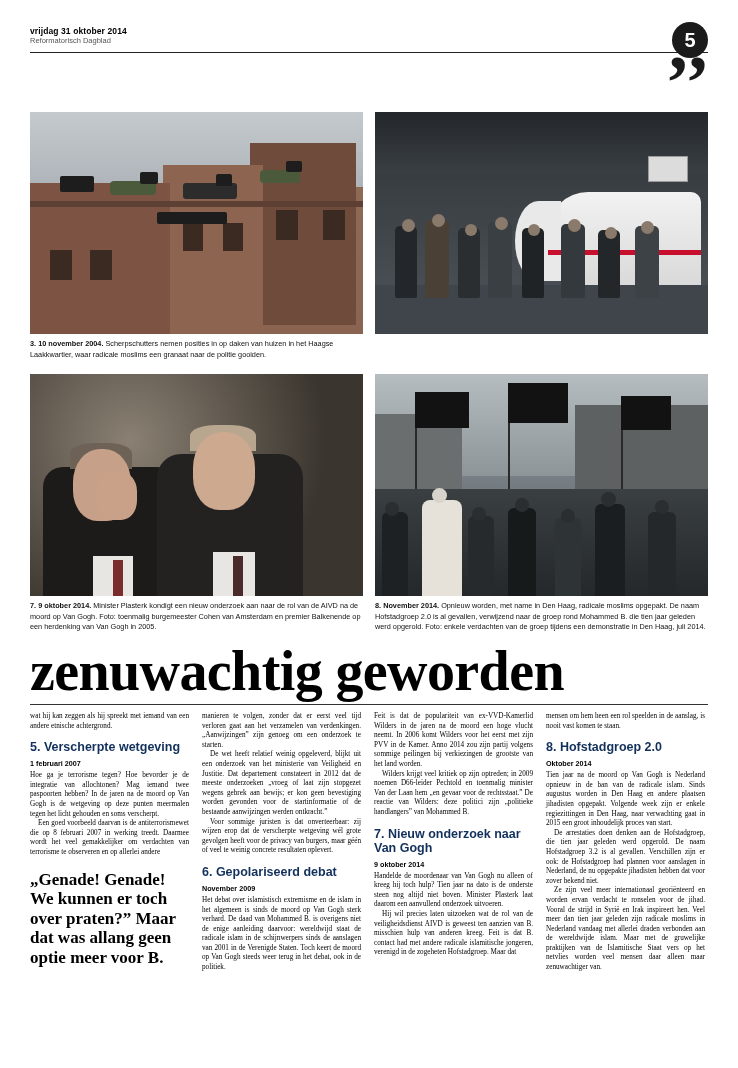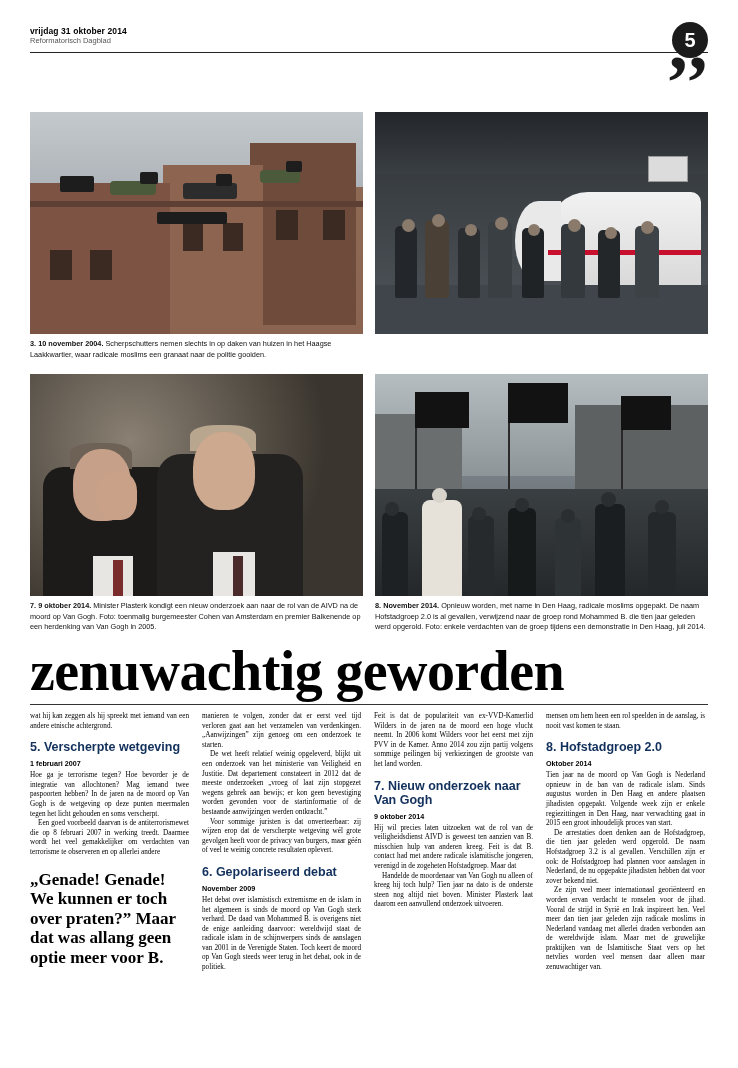--- a/index.html
+++ b/index.html
@@ -229,21 +229,21 @@
           <div class="green" style="left:24%;top:31%;width:46px;height:14px;"></div>
           <div class="dark" style="left:33%;top:27%;width:18px;height:12px;"></div>
           <div class="fig" style="left:46%;top:32%;width:54px;height:16px;"></div>
           <div class="dark" style="left:56%;top:28%;width:16px;height:12px;"></div>
           <div class="green" style="left:69%;top:26%;width:40px;height:13px;"></div>
           <div class="dark" style="left:77%;top:22%;width:16px;height:11px;"></div>
           <div class="dark" style="left:38%;top:45%;width:70px;height:12px;"></div>
         </div>
         <div class="caption">
           <b>3.</b>
-          <b>10 november 2004.</b><span> Scherpschutters nemen slechts in op daken van huizen in het Haagse Laakkwartier, waar radicale moslims een granaat naar de politie gooiden.</span>
+          <b>10 november 2004.</b><span> Scherpschutters nemen posities in op daken van huizen in het Haagse Laakkwartier, waar radicale moslims een granaat naar de politie gooiden.</span>
         </div>
       </div>
 
       <div class="photo-cell">
         <div class="photo p2">
           <div class="roofbeam"></div>
           <div class="sign"></div>
           <div class="train"></div>
           <div class="nose"></div>
           <div class="trainstripe"></div>
@@ -343,24 +343,25 @@
       <p>manieren te volgen, zonder dat er eerst veel tijd verloren gaat aan het verzamelen van verdenkingen. „Aanwijzingen” zijn genoeg om een onderzoek te starten.</p>
       <p>De wet heeft relatief weinig opgeleverd, blijkt uit een onderzoek van het ministerie van Veiligheid en Justitie. Dat departement constateert in 2012 dat de meeste onderzoeken „vroeg of laat zijn stopgezet wegens gebrek aan bewijs; er kon geen bevestiging worden gevonden voor de startinformatie of de bestaande aanwijzingen werden ontkracht.”</p>
       <p>Voor sommige juristen is dat onverteerbaar: zij wijzen erop dat de verscherpte wetgeving wél grote gevolgen heeft voor de privacy van burgers, maar géén of veel te weinig concrete resultaten oplevert.</p>
       <div class="sec-title">6. Gepolariseerd debat</div>
       <div class="sec-date">November 2009</div>
       <p>Het debat over islamistisch extremisme en de islam in het algemeen is sinds de moord op Van Gogh sterk verhard. De daad van Mohammed B. is overigens niet de enige aanleiding daarvoor: wereldwijd staat de radicale islam in de schijnwerpers sinds de aanslagen van 2001 in de Verenigde Staten. Toch keert de moord op Van Gogh steeds weer terug in het debat, ook in de politiek.</p>
     </div>
 
     <div class="col">
       <p>Feit is dat de populariteit van ex-VVD-Kamerlid Wilders in de jaren na de moord een hoge vlucht neemt. In 2006 komt Wilders voor het eerst met zijn PVV in de Kamer. Anno 2014 zou zijn partij volgens sommige peilingen bij verkiezingen de grootste van het land worden.</p>
+      <p>Wilders krijgt veel kritiek op zijn optreden; in 2009 noemen D66-leider Pechtold en toenmalig minister Van der Laan hem „en gevaar voor de rechtsstaat.” De reactie van Wilders: deze politici zijn „politieke handlangers” van Mohammed B.</p>
       <div class="sec-title">7. Nieuw onderzoek naar Van Gogh</div>
       <div class="sec-date">9 oktober 2014</div>
+      <p>Handelde de moordenaar van Van Gogh nu alleen of kreeg hij toch hulp? Tien jaar na dato is de onderste steen nog altijd niet boven. Minister Plasterk laat daarom een aanvullend onderzoek uitvoeren.</p>
       <p>Hij wil precies laten uitzoeken wat de rol van de veiligheidsdienst AIVD is geweest ten aanzien van B. misschien hulp van anderen kreeg. Feit is dat B. contact had met andere radicale islamitische jongeren, verenigd in de zogeheten Hofstadgroep. Maar dat</p>
-      <p>Handelde de moordenaar van Van Gogh nu alleen of kreeg hij toch hulp? Tien jaar na dato is de onderste steen nog altijd niet boven. Minister Plasterk laat daarom een aanvullend onderzoek uitvoeren.</p>
     </div>
 
     <div class="col">
       <p>mensen om hem heen een rol speelden in de aanslag, is nooit vast komen te staan.</p>
       <div class="sec-title">8. Hofstadgroep 2.0</div>
       <div class="sec-date">Oktober 2014</div>
       <p>Tien jaar na de moord op Van Gogh is Nederland opnieuw in de ban van de radicale islam. Sinds augustus worden in Den Haag en andere plaatsen jihadisten opgepakt. Volgende week zijn er enkele regiezittingen in Den Haag, naar verwachting gaat in 2015 een groot inhoudelijk proces van start.</p>
       <p>De arrestaties doen denken aan de Hofstadgroep, die tien jaar geleden werd opgerold. De naam Hofstadgroep 3.2 is al gevallen. Verschillen zijn er ook: de Hofstadgroep had plannen voor aanslagen in Nederland, de nu opgepakte jihadisten hebben dat voor zover bekend niet.</p>
       <p>Ze zijn veel meer internationaal georiënteerd en worden ervan verdacht te ronselen voor de jihad. Vooral de strijd in Syrië en Irak inspireert hen. Veel meer dan tien jaar geleden zijn radicale moslims in Nederland vandaag met allerlei draden verbonden aan de wereldwijde islam. Maar met de gruwelijke praktijken van de Islamitische Staat vers op het netvlies worden veel mensen daar alleen maar zenuwachtiger van.</p>
     </div>

